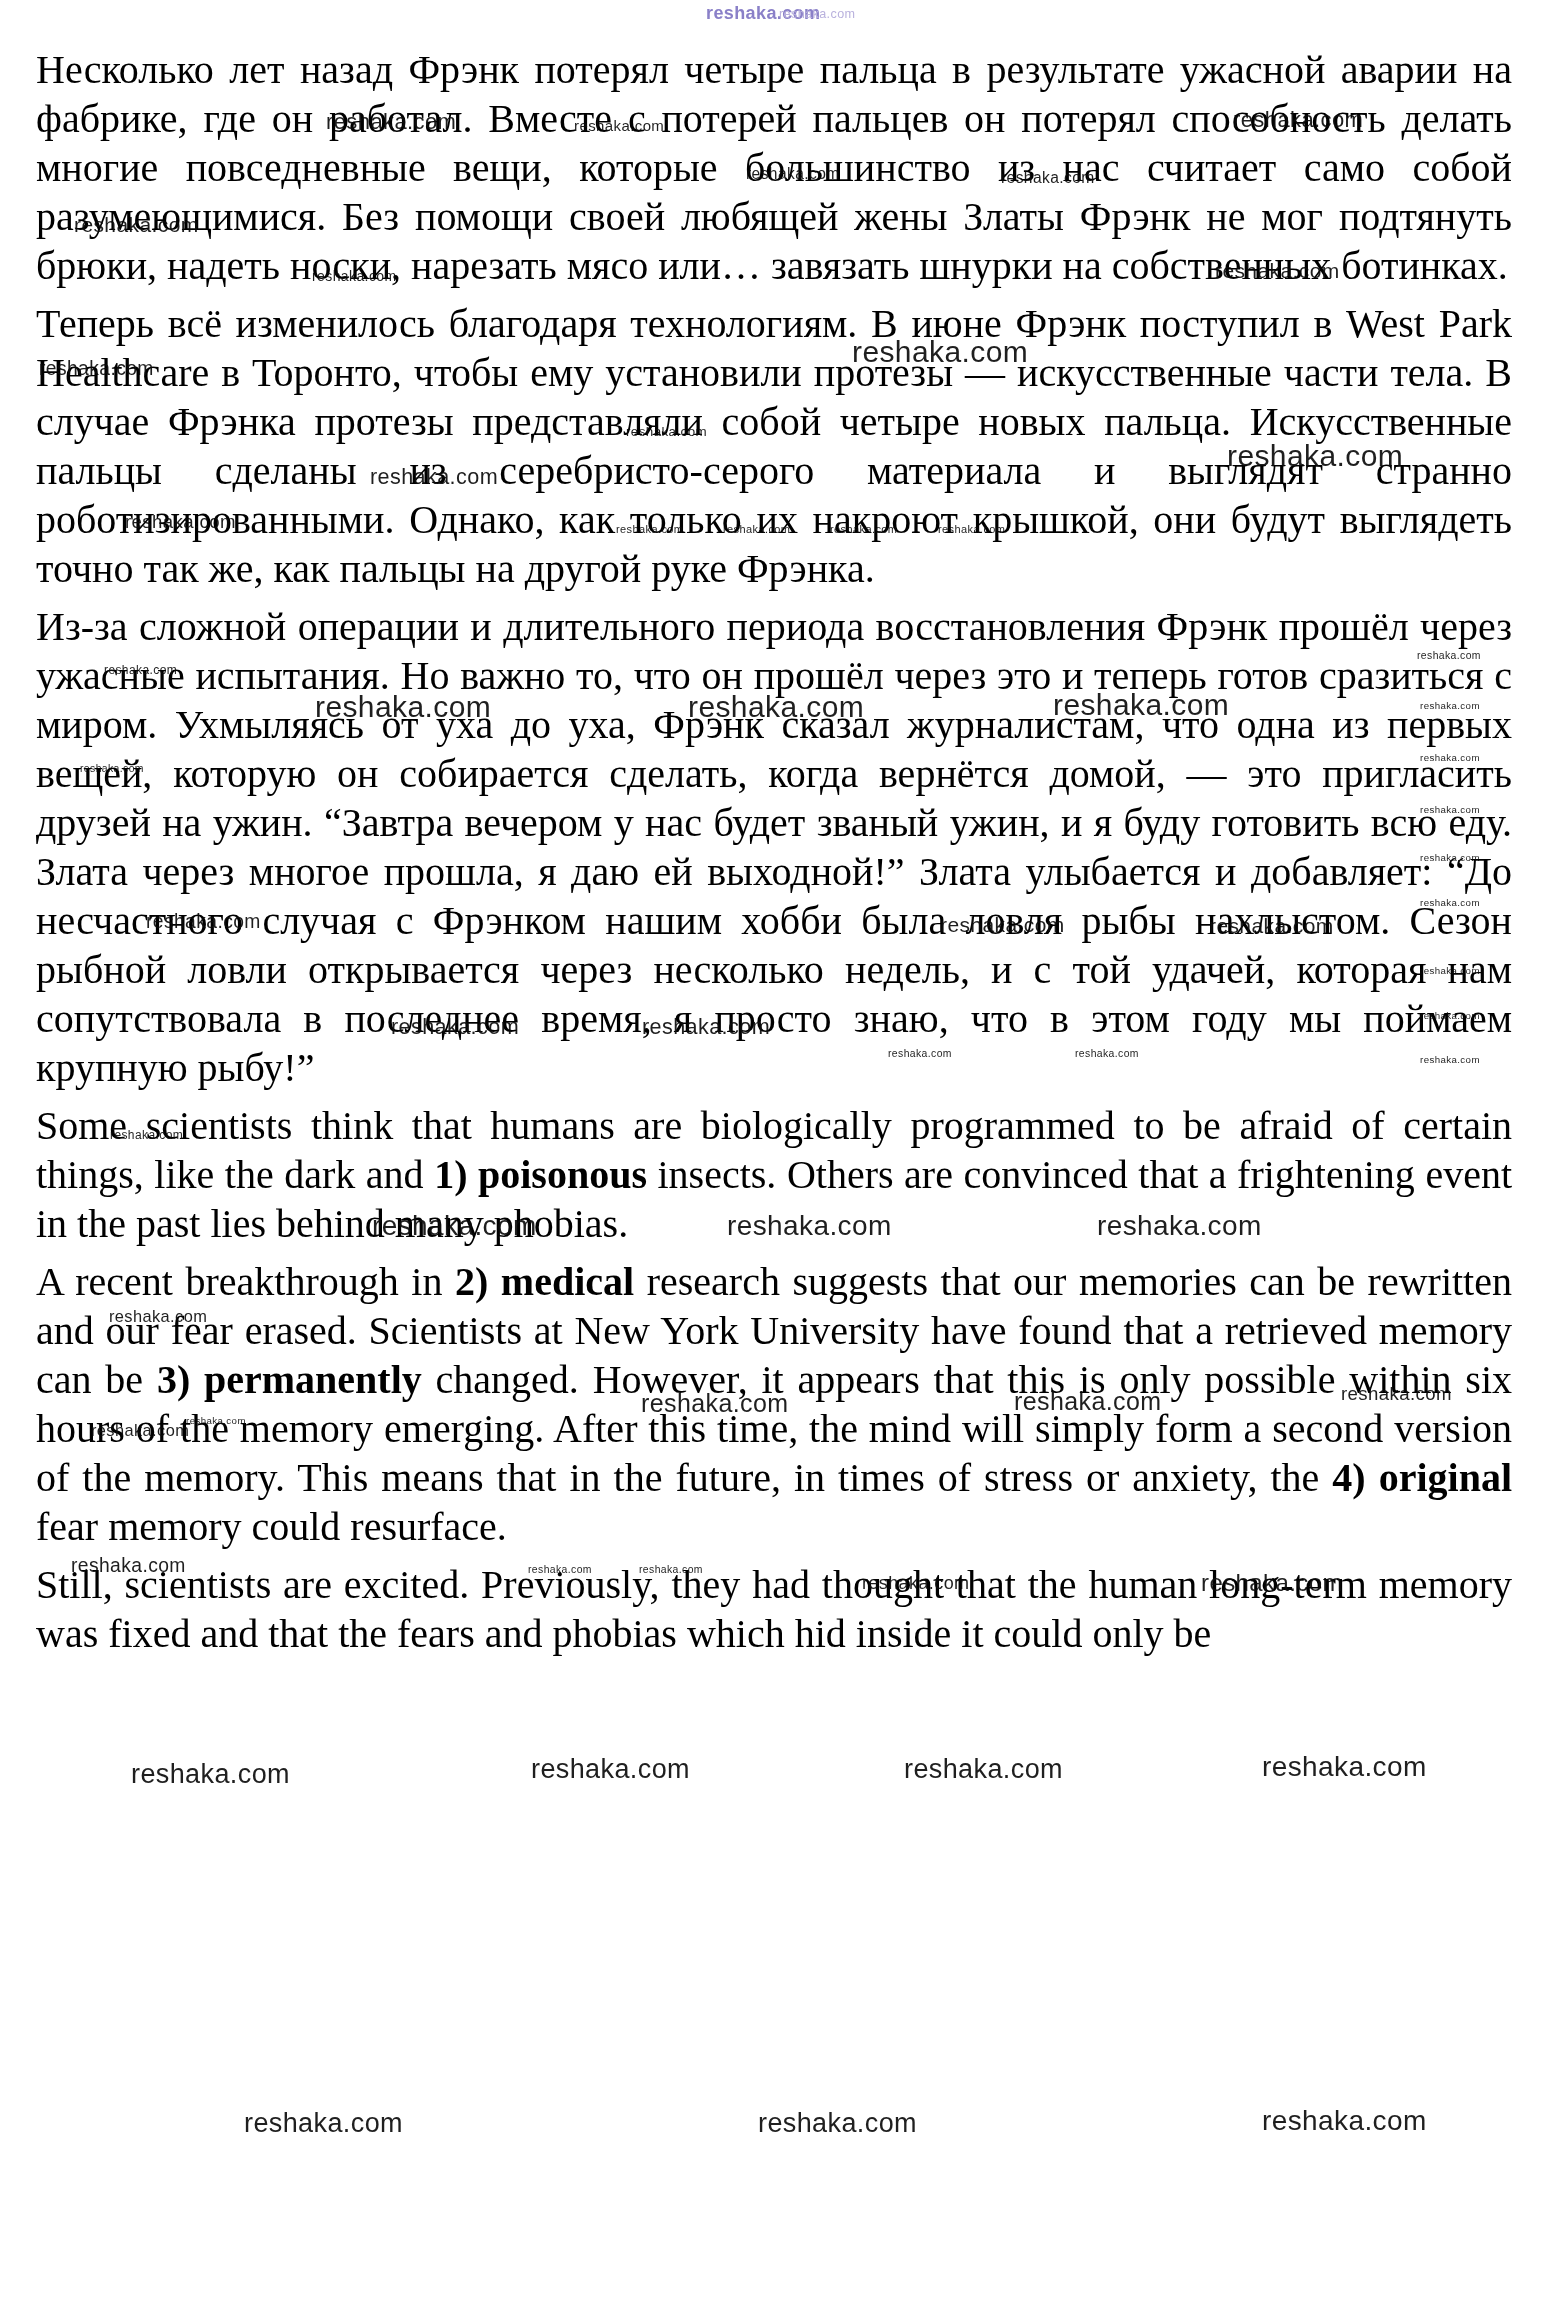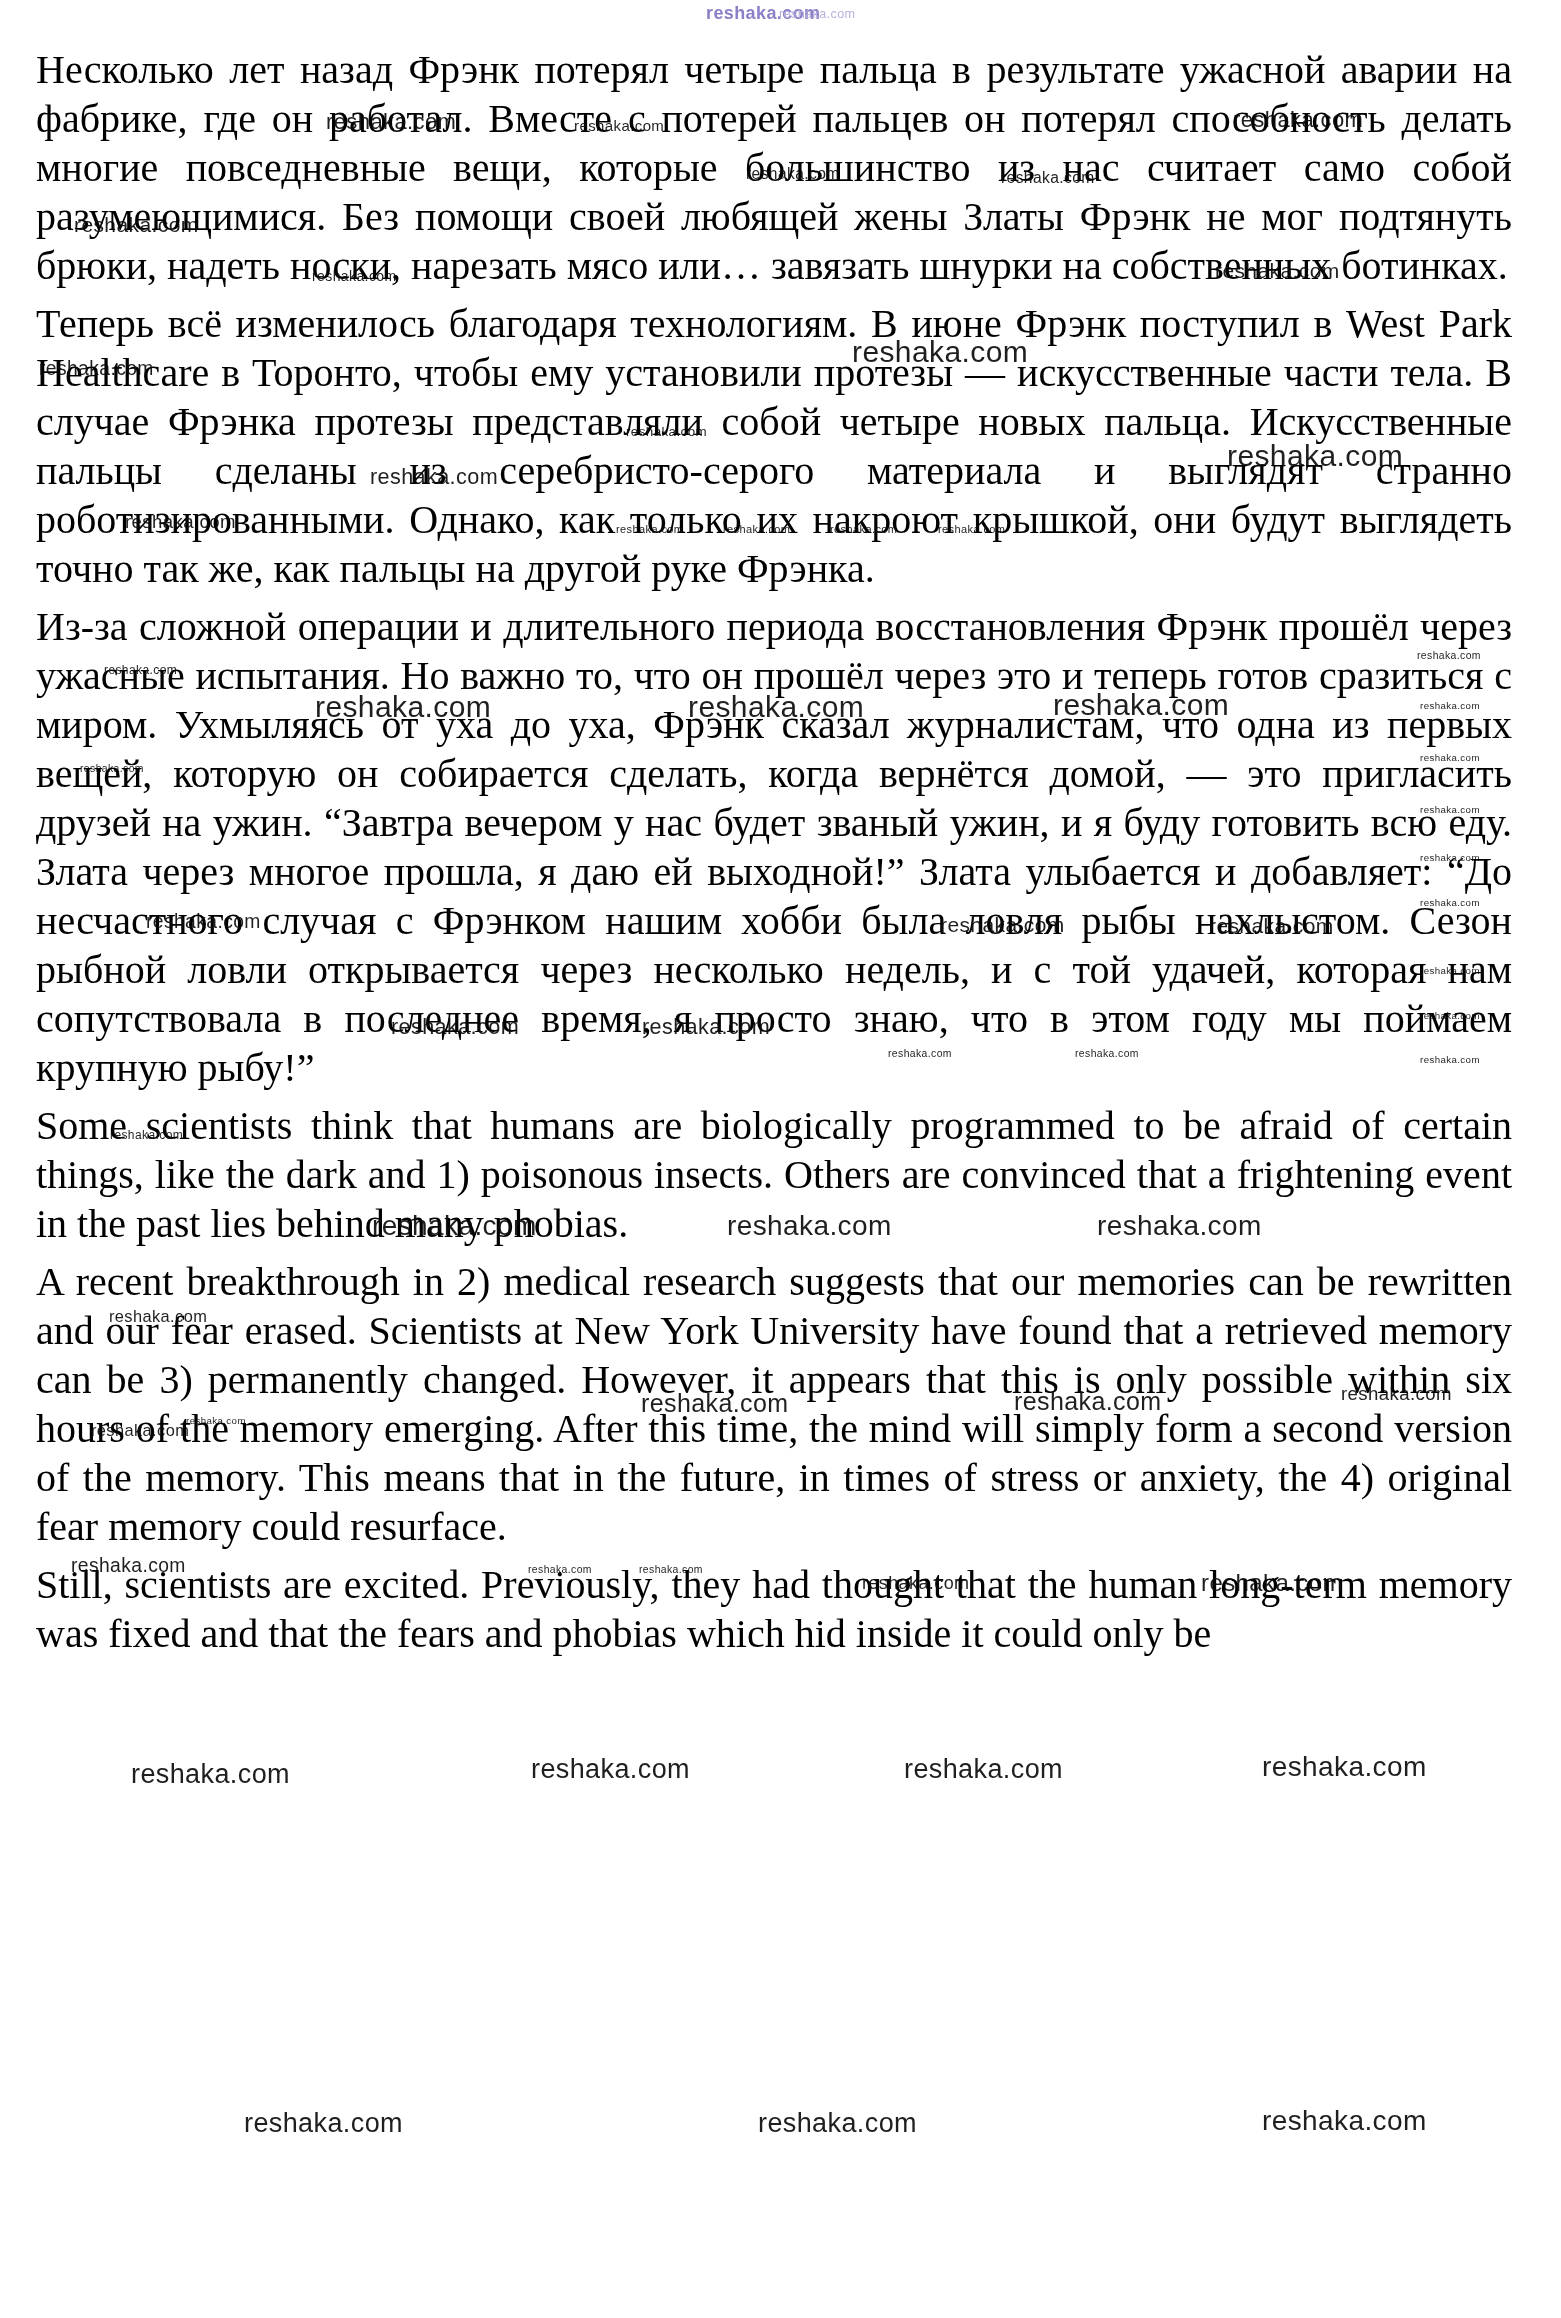--- a/index.html
+++ b/index.html
@@ -23,21 +23,21 @@
     padding: 36px 40px 0 27px;
     font-size: 40px;
     line-height: 49px;
     text-align: justify;
   }
   p.story { margin: 9px; }
   p.heading { margin: 0; font-weight: bold; text-align: left; }
   p.task { text-align: justify; }
   .section-start { margin-top: 108px; }
   .gap { margin-top: 52px; }
-  .b { font-weight: normal; }
+  .b { font-weight: bold; }
   .watermark-layer {
     position: absolute;
     inset: 0;
     z-index: 2;
     pointer-events: none;
   }
   .wm {
     position: absolute;
     font-family: "Liberation Sans", sans-serif;
     color: rgba(12, 12, 12, 0.92);

